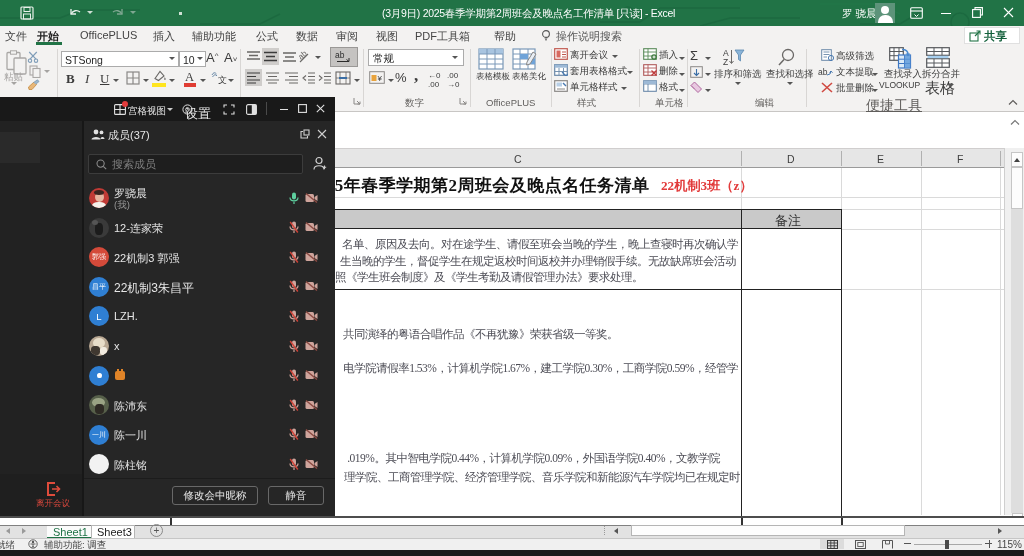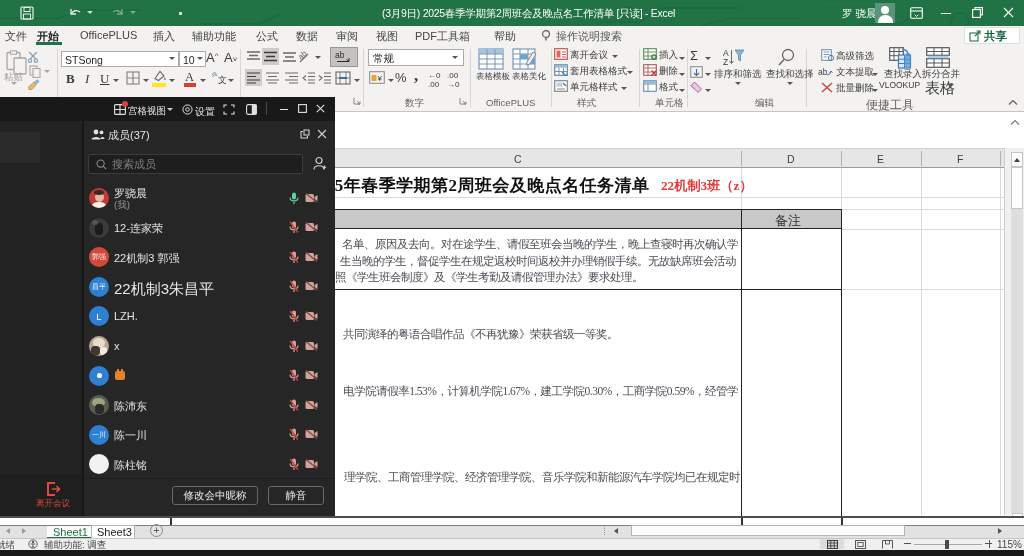--- a/index.html
+++ b/index.html
@@ -364,21 +364,21 @@
   <svg class="a" style="left:926px;top:47px;" width="24" height="21" viewBox="0 0 24 21">
     <rect x="0.7" y="0.7" width="22.6" height="7.6" fill="#fff" stroke="#55585c" stroke-width="1.2"></rect>
     <path d="M8 0.7 L8 8.3 M16 0.7 L16 8.3 M0.7 4.5 L23.3 4.5" stroke="#55585c" stroke-width="1"></path>
     <rect x="0.7" y="11.7" width="22.6" height="8.6" fill="#fff" stroke="#55585c" stroke-width="1.2"></rect>
     <path d="M8 11.7 L8 20.3 M16 11.7 L16 20.3 M0.7 16 L23.3 16" stroke="#55585c" stroke-width="1"></path>
     <rect x="1.5" y="8.8" width="21" height="2.4" fill="#a8d0f0"></rect>
   </svg>
   <div class="a nw" style="left:922px;top:68px;font-size:9.5px;">拆分合并</div>
   <div class="a nw" style="left:925px;top:79px;font-size:15px;">表格</div>
   <div class="a" style="left:948px;top:84px;width:0;height:0;border-left:3px solid transparent;border-right:3px solid transparent;border-top:3.5px solid #555;"></div>
-  <div class="a nw" style="left:866px;top:97px;font-size:12px;color:#605e5c;">便捷工具</div>
+  <div class="a nw" style="left:866px;top:97px;font-size:14px;color:#605e5c;text-decoration:underline;">便捷工具</div>
 
   <svg class="a" style="left:1008px;top:99px;" width="10" height="8" viewBox="0 0 10 8">
         <path d="M1 5.5 L5 1.5 L9 5.5" fill="none" stroke="#605e5c" stroke-width="1.2"></path>
       </svg>
 </div>
 
 <div class="a" style="left:0;top:112px;width:1024px;height:37px;background:#fff;"></div>
 <div class="a" style="left:0;top:148px;width:1024px;height:1px;background:#d0cece;"></div>
 
 <div class="a" style="left:0;top:149px;width:1004px;height:19px;background:#e6e6e6;border-bottom:1px solid #9a9a9a;box-sizing:border-box;"></div>
@@ -417,21 +417,22 @@
   <div class="a" style="left:841px;top:209px;width:1.4px;height:315px;background:#222;"></div>
 
   <div class="a ser nw" style="left:308px;top:174px;font-size:17px;letter-spacing:0.45px;font-weight:bold;color:#111;">2025年春季学期第2周班会及晚点名任务清单</div>
   <div class="a ser nw" style="left:661px;top:177px;font-size:13.2px;font-weight:bold;color:#e23b3b;">22机制3班（z）</div>
 
   <div class="a" style="left:0;top:168px;width:740px;height:347px;overflow:hidden;">
     <div class="a ser nw" style="right:2px;top:68.5px;font-size:11.5px;letter-spacing:-0.5px;color:#4c4c55;">名单、原因及去向。对在途学生、请假至班会当晚的学生，晚上查寝时再次确认学</div>
     <div class="a ser nw" style="right:4px;top:85.5px;font-size:11.5px;letter-spacing:-0.5px;color:#4c4c55;">生当晚的学生，督促学生在规定返校时间返校并办理销假手续。无故缺席班会活动</div>
     <div class="a ser nw" style="right:97px;top:102.0px;font-size:11.5px;letter-spacing:-0.5px;color:#4c4c55;">照《学生班会制度》及《学生考勤及请假管理办法》要求处理。</div>
     <div class="a ser nw" style="right:122px;top:159.0px;font-size:11.5px;letter-spacing:-0.5px;color:#4c4c55;">共同演绎的粤语合唱作品《不再犹豫》荣获省级一等奖。</div>
-    <div class="a ser nw" style="right:2px;top:216px;font-size:11.5px;letter-spacing:-0.5px;color:#4c4c55;">电学院请假率1.53%，计算机学院1.67%，建工学院0.30%，工商学院0.59%，经管学</div>
+    <div class="a ser nw" style="right:2px;top:193px;font-size:11.5px;letter-spacing:-0.5px;color:#4c4c55;">电学院请假率1.53%，计算机学院1.67%，建工学院0.30%，工商学院0.59%，经管学</div>
+    <div class="a ser nw" style="right:20px;top:282.5px;font-size:11.5px;letter-spacing:-0.5px;color:#4c4c55;">.019%。其中智电学院0.44%，计算机学院0.09%，外国语学院0.40%，文教学院</div>
     <div class="a ser nw" style="right:0px;top:301.5px;font-size:11.5px;letter-spacing:-0.5px;color:#4c4c55;">理学院、工商管理学院、经济管理学院、音乐学院和新能源汽车学院均已在规定时</div>
   </div>
 </div>
 
 <div class="a" id="vscroll">
   <div class="a" style="left:1004px;top:148px;width:20px;height:367px;background:#f0f0f0;"></div>
   <div class="a" style="left:1004px;top:148px;width:1px;height:367px;background:#cfcfcf;"></div>
   <svg class="a" style="left:1010px;top:119px;" width="10" height="8" viewBox="0 0 10 8">
         <path d="M1 5.5 L5 1.5 L9 5.5" fill="none" stroke="#777" stroke-width="1.2"></path>
       </svg>
@@ -509,21 +510,21 @@
     <rect x="0.6" y="0.6" width="10.8" height="9.8" rx="1" fill="none" stroke="#e0e0e0" stroke-width="1.1"></rect>
     <path d="M6 0.6 L6 10.4 M0.6 5.5 L11.4 5.5" stroke="#e0e0e0" stroke-width="1.1"></path>
   </svg>
   <div class="a" style="left:122px;top:4px;width:6px;height:6px;border-radius:50%;background:#e23c3c;"></div>
   <div class="a nw" style="left:128px;top:7.5px;font-size:9.5px;color:#e8e8e8;">宫格视图</div>
   <div class="a" style="left:167px;top:11px;width:0;height:0;border-left:3px solid transparent;border-right:3px solid transparent;border-top:3.5px solid #ccc;"></div>
   <svg class="a" style="left:182px;top:7px;" width="11" height="11" viewBox="0 0 11 11">
     <circle cx="5.5" cy="5.5" r="4.6" fill="none" stroke="#e0e0e0" stroke-width="1"></circle>
     <circle cx="5.5" cy="5.5" r="1.8" fill="none" stroke="#e0e0e0" stroke-width="1"></circle>
   </svg>
-  <div class="a nw" style="left:195px;top:7.5px;font-size:10px;color:#e8e8e8;">设置</div>
+  <div class="a nw" style="left:185px;top:7.5px;font-size:13px;color:#e8e8e8;">设置</div>
   <svg class="a" style="left:223px;top:7px;" width="12" height="11" viewBox="0 0 12 11">
     <path d="M1 3.5 L1 1 L4 1 M8 1 L11 1 L11 3.5 M11 7.5 L11 10 L8 10 M4 10 L1 10 L1 7.5" fill="none" stroke="#e0e0e0" stroke-width="1.1"></path>
   </svg>
   <svg class="a" style="left:246px;top:7px;" width="11" height="11" viewBox="0 0 11 11">
     <rect x="0.6" y="0.6" width="9.8" height="9.8" rx="1.5" fill="none" stroke="#e0e0e0" stroke-width="1.1"></rect>
     <rect x="5.8" y="0.6" width="4.6" height="9.8" fill="#e0e0e0"></rect>
   </svg>
   <div class="a" style="left:266px;top:5px;width:1px;height:13px;background:#4a4a4a;"></div>
   <div class="a" style="left:280px;top:12px;width:8px;height:1.2px;background:#e0e0e0;"></div>
   <svg class="a" style="left:298px;top:7px;" width="9" height="9" viewBox="0 0 9 9">
@@ -618,21 +619,21 @@
       <path d="M1.2 1 L8.8 11.5" stroke="#d04338" stroke-width="1.4"></path>
     </svg>
   <svg class="a" style="left:305px;top:154.7px;" width="13" height="10" viewBox="0 0 13 10">
       <rect x="0.5" y="1" width="8.5" height="8" rx="1.5" fill="#cfa49c"></rect>
       <path d="M9.5 4 L12.5 2 L12.5 8 L9.5 6 Z" fill="#cfa49c"></path>
       <path d="M1 0.5 L12 9.5" stroke="#8a4a42" stroke-width="1.4"></path>
     </svg>
   <div class="a" style="left:89px;top:179.8px;width:20px;height:20px;border-radius:50%;background:#2f7fd3;overflow:hidden;">
           <div class="a ctr" style="left:0;top:0;width:20px;height:20px;color:#fff;font-size:7px;">昌平</div>
         </div>
-  <div class="a nw" style="left:114px;top:183.3px;font-size:15px;color:#e6e6e6;">22机制3朱昌平</div>
+  <div class="a nw" style="left:114px;top:183.3px;font-size:12px;color:#e6e6e6;">22机制3朱昌平</div>
   <svg class="a" style="left:289px;top:183.3px;" width="10" height="13" viewBox="0 0 10 13">
       <rect x="3" y="0.5" width="4" height="7" rx="2" fill="#cfa49c"></rect>
       <path d="M1 5.5 C1 10 9 10 9 5.5" fill="none" stroke="#cfa49c" stroke-width="1.2"></path>
       <path d="M5 9.7 L5 12" stroke="#cfa49c" stroke-width="1.2"></path>
       <path d="M1.2 1 L8.8 11.5" stroke="#d04338" stroke-width="1.4"></path>
     </svg>
   <svg class="a" style="left:305px;top:184.3px;" width="13" height="10" viewBox="0 0 13 10">
       <rect x="0.5" y="1" width="8.5" height="8" rx="1.5" fill="#cfa49c"></rect>
       <path d="M9.5 4 L12.5 2 L12.5 8 L9.5 6 Z" fill="#cfa49c"></path>
       <path d="M1 0.5 L12 9.5" stroke="#8a4a42" stroke-width="1.4"></path>

